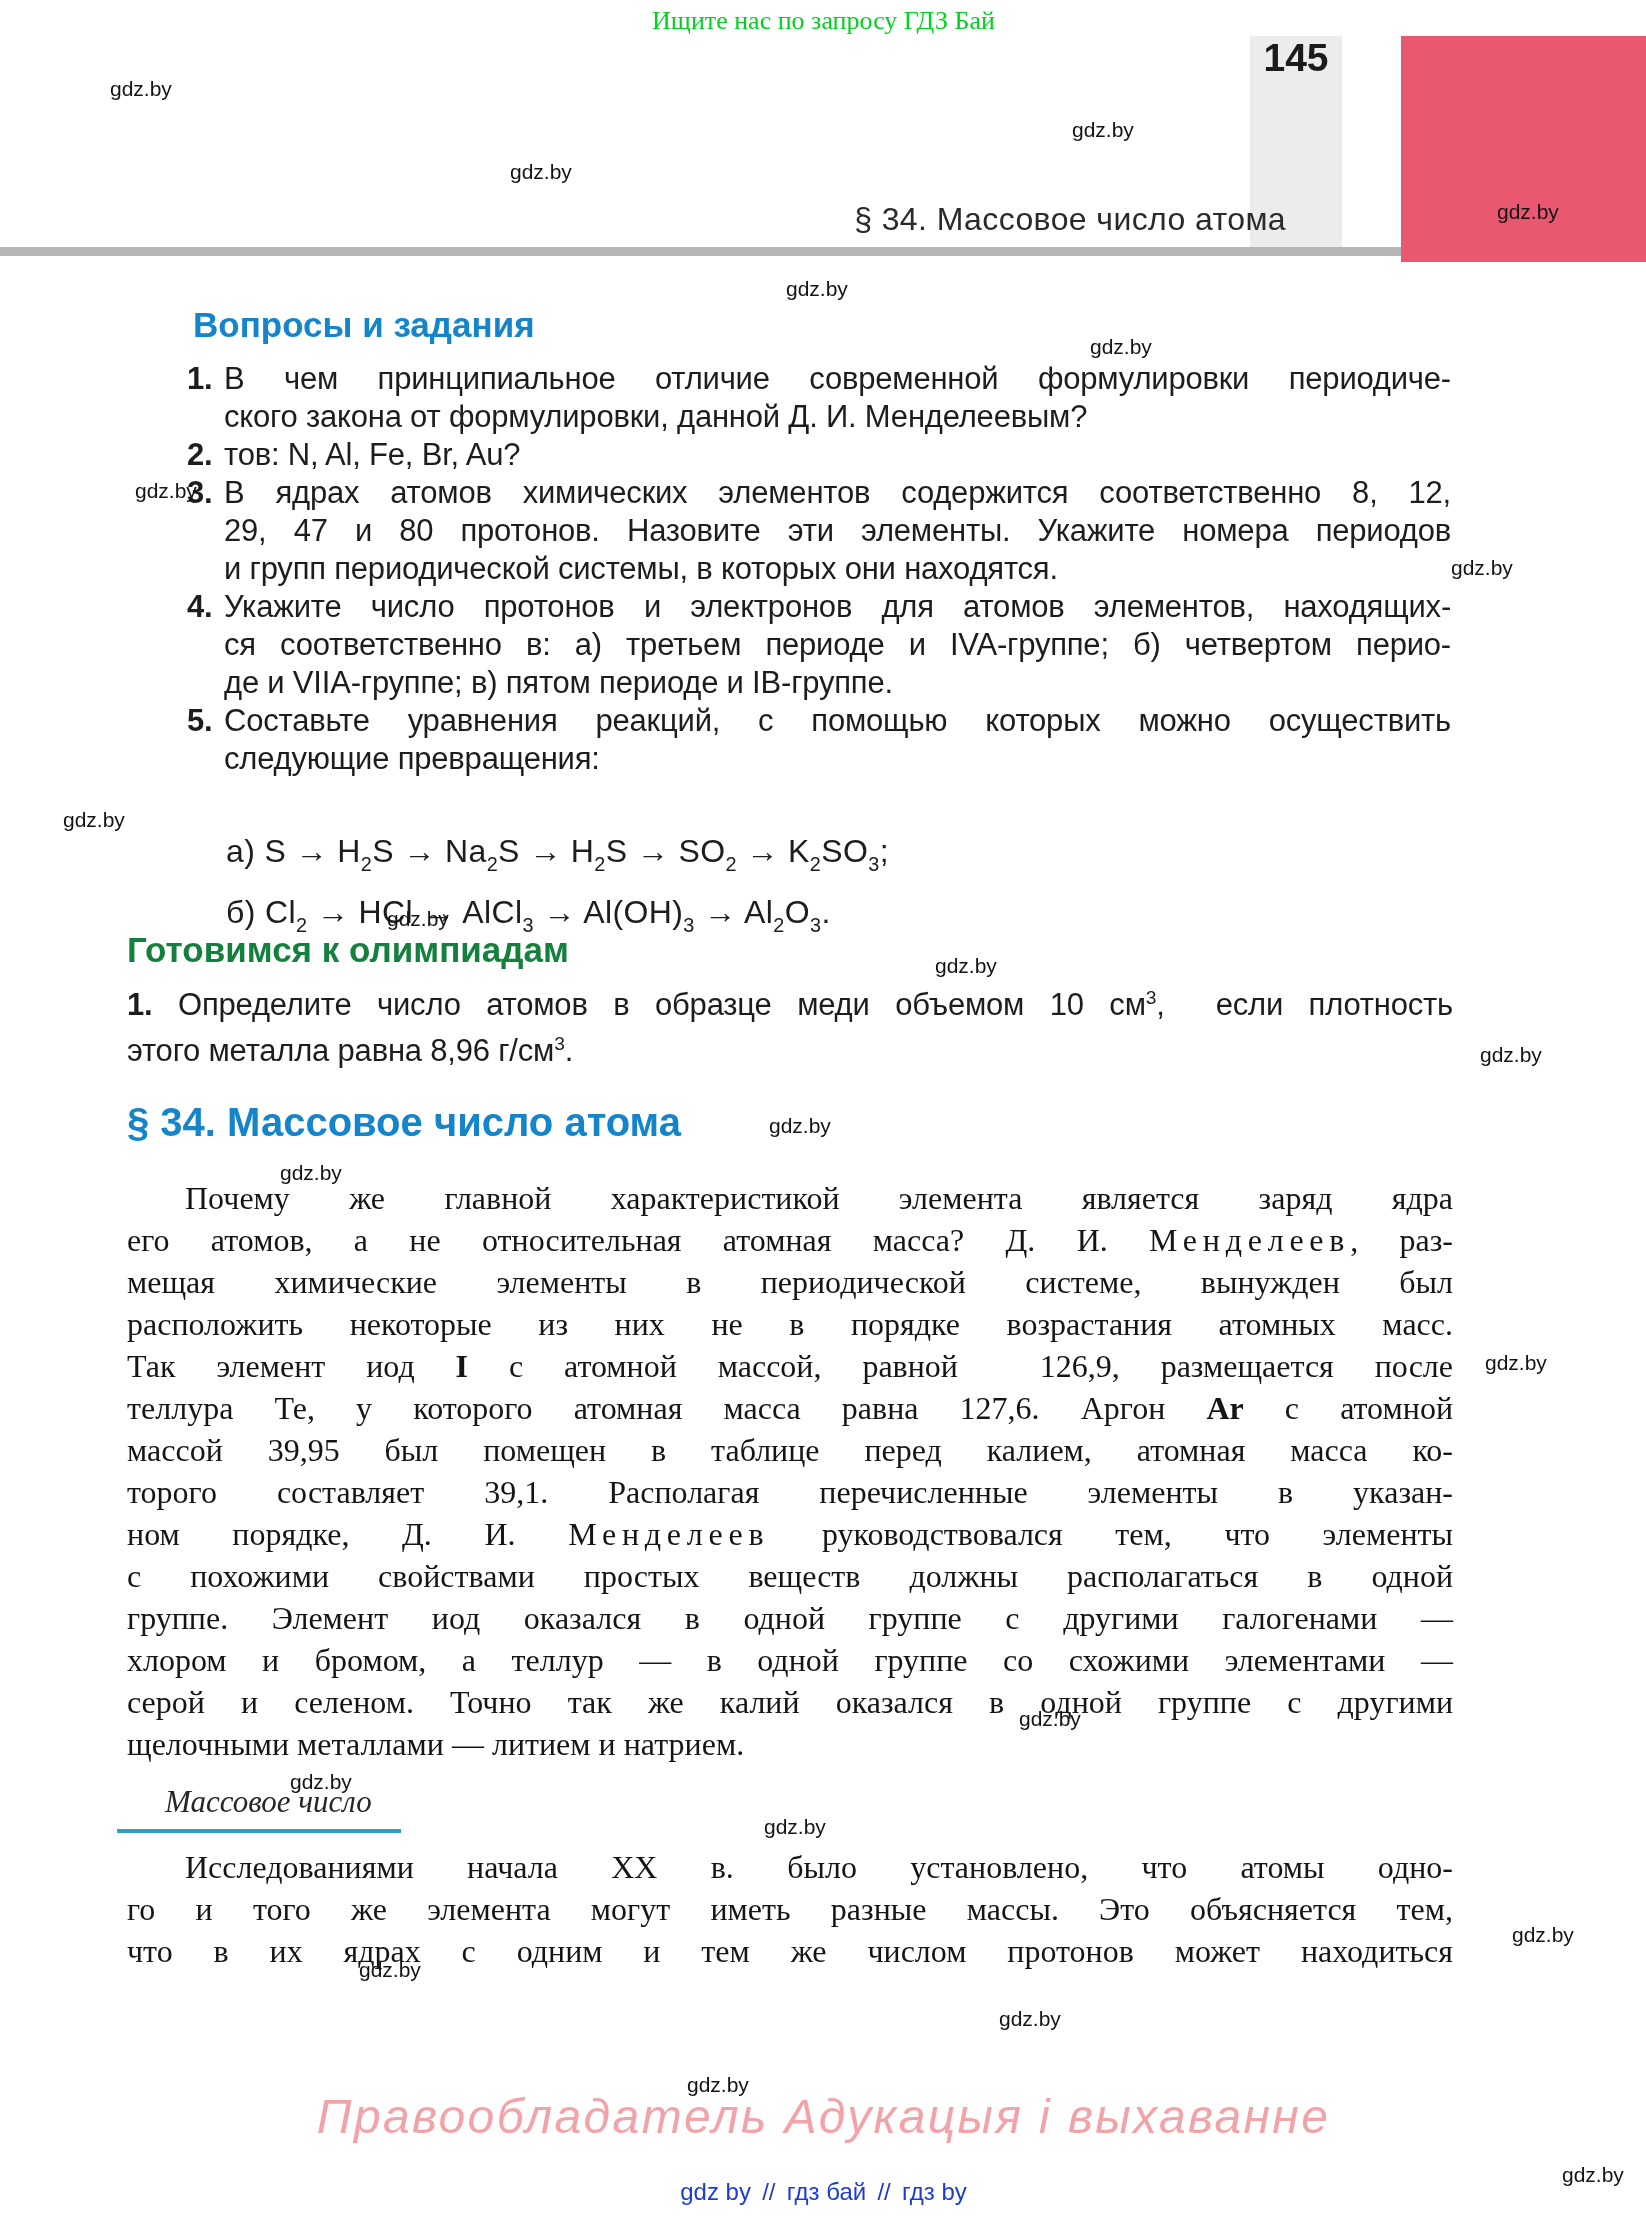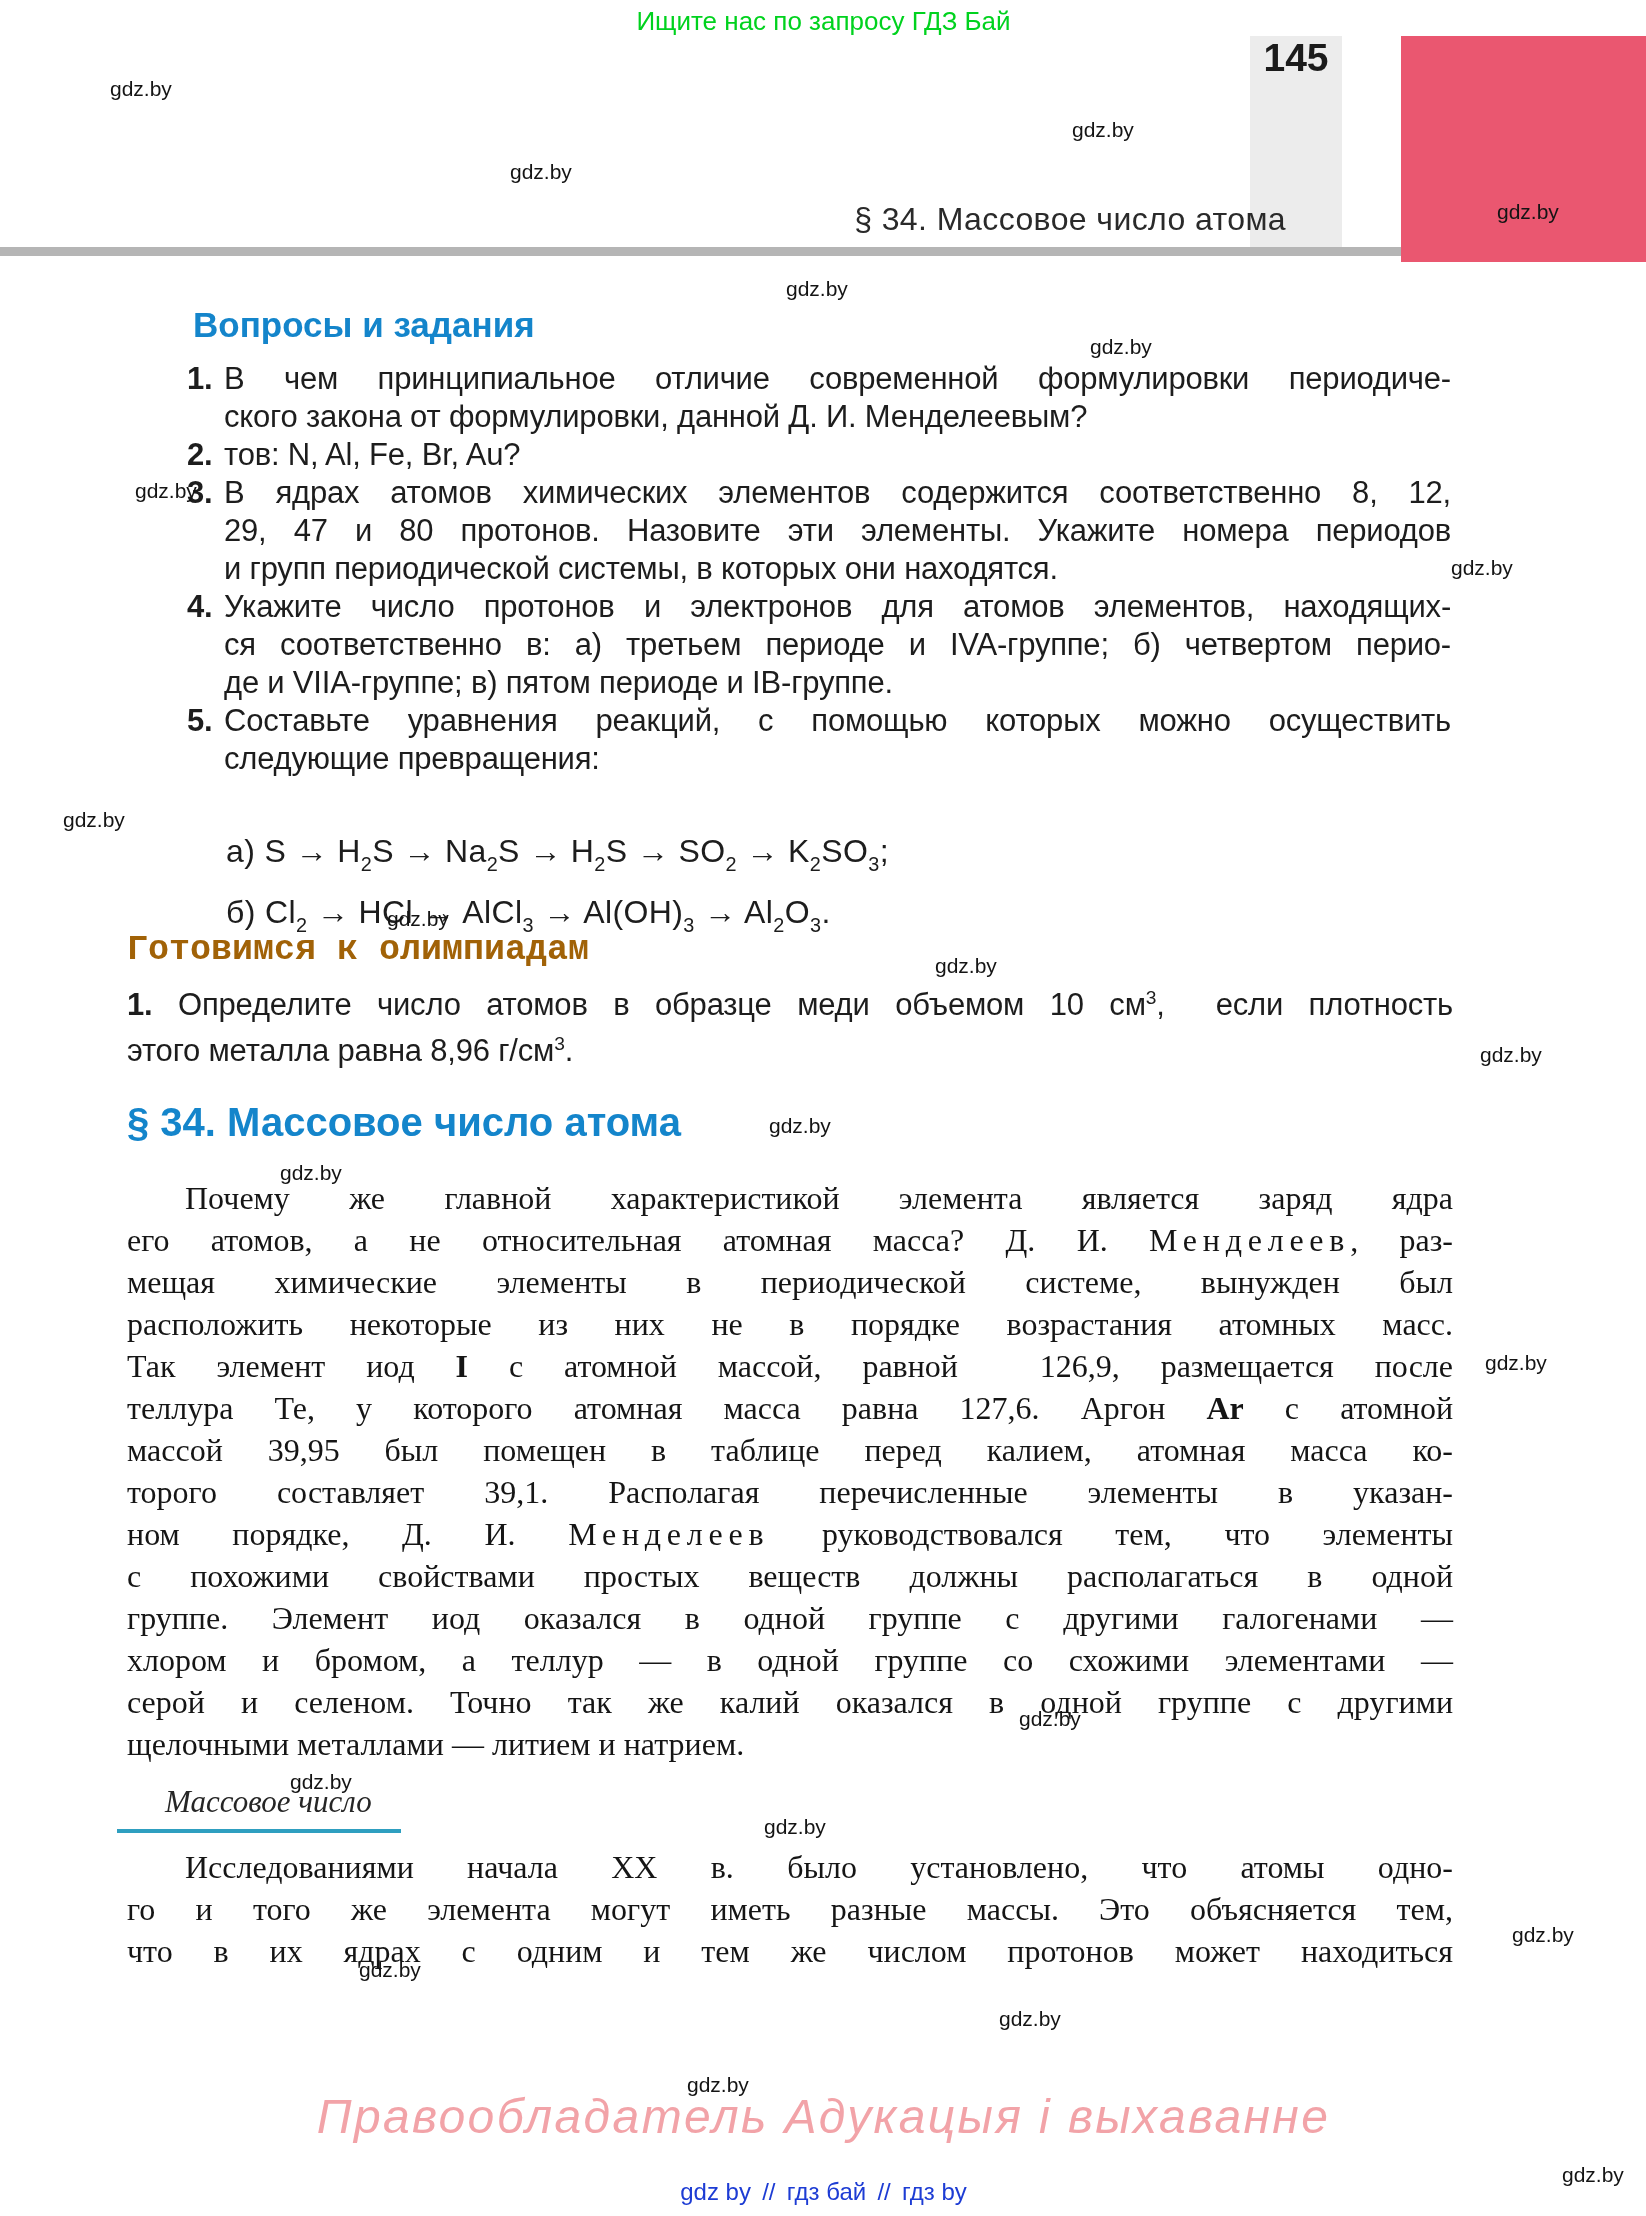--- a/index.html
+++ b/index.html
@@ -8,21 +8,21 @@
     width:1647px;height:2216px;
     background:#ffffff;
     overflow:hidden;
     font-family:"Liberation Sans",sans-serif;
     color:#1d1d1d;
   }
   
   .banner{
     position:absolute;top:6.4px;left:0;right:0;
     text-align:center;
-    font-size:26px;font-weight:500;
+    font-size:26px;font-weight:500;font-family:Liberation Serif, serif;
   }
   
   .corner-gray{
     position:absolute;left:1250px;top:36px;width:92px;height:214px;
     display:flex;justify-content:center;
     padding-bottom:11.3px;box-sizing:border-box;
   }
   .page-number{font-size:39px;font-weight:bold;color:#1b1b1b;}
   .corner-red{
     position:absolute;left:1401px;top:36px;width:246px;height:226px;
@@ -146,21 +146,21 @@
         <div class="qline just">Составьте уравнения реакций, с помощью которых можно осуществить</div>
         <div class="qline left">следующие превращения:</div>
       </div>
     </div>
 
   <div class="eqblock" id="equations">
       <div>а) S → H<sub>2</sub>S → Na<sub>2</sub>S → H<sub>2</sub>S → SO<sub>2</sub> → K<sub>2</sub>SO<sub>3</sub>;</div>
       <div>б) Cl<sub>2</sub> → HCl → AlCl<sub>3</sub> → Al(OH)<sub>3</sub> → Al<sub>2</sub>O<sub>3</sub>.</div>
     </div>
 
-  <div class="blue-h h-olympiad" style="color: #a16207; font-family: Liberation Mono, monospace;">Готовимся к олимпиадам</div>
+  <div class="blue-h h-olympiad" style="color: #15803d;">Готовимся к олимпиадам</div>
 
   <div class="olblock" id="olympiad">
       <div class="just"><b class="olnum">1.</b> Определите число атомов в образце меди объемом 10 см<sup>3</sup>,&nbsp; если плотность</div>
       <div class="left">этого металла равна 8,96 г/см<sup>3</sup>.</div>
     </div>
 
   <div class="blue-h h-section" style="color: rgb(20, 133, 203);">§ 34. Массовое число атома</div>
 
   <div class="para para1" id="para1">
       <div class="pline just indent">Почему же главной характеристикой элемента является заряд ядра</div>

